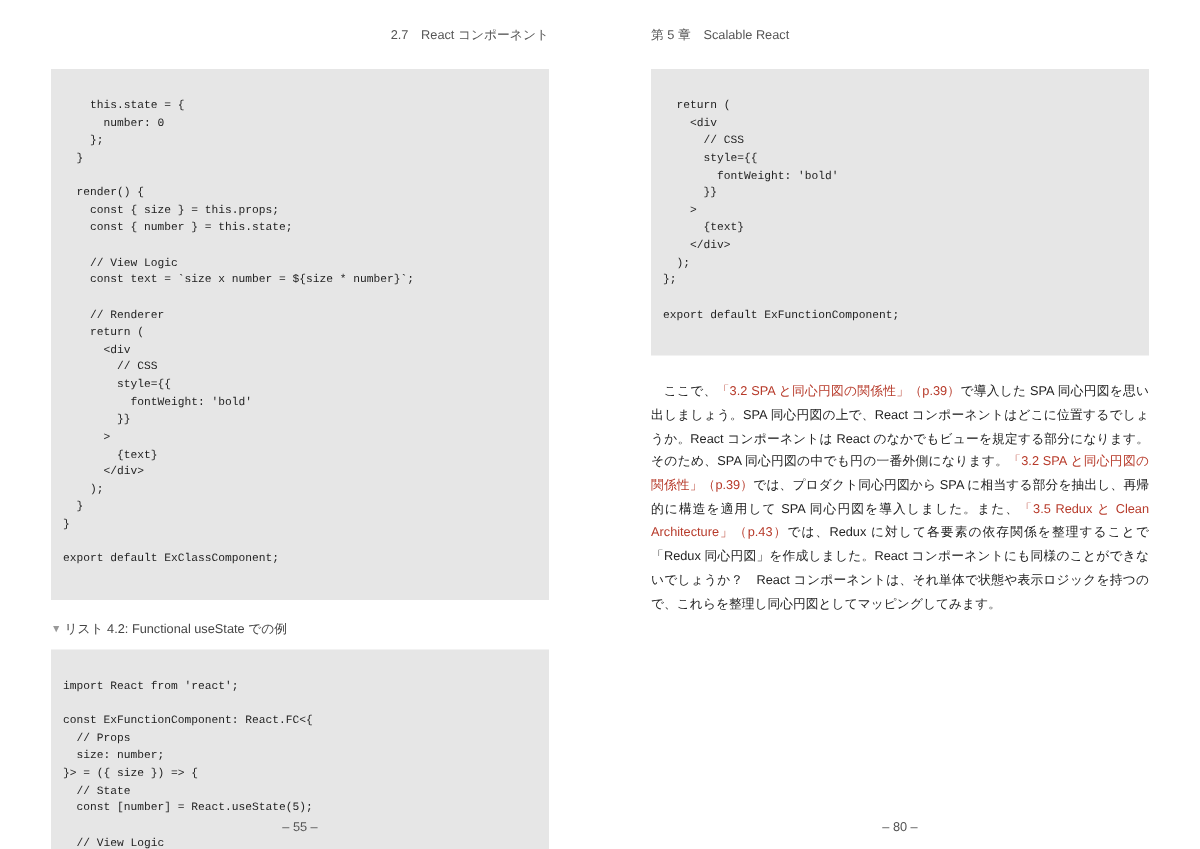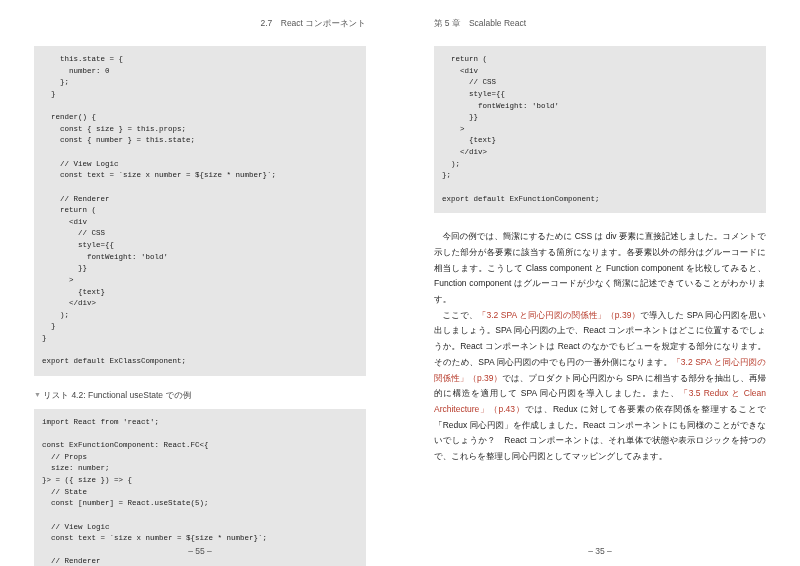--- a/index.html
+++ b/index.html
@@ -26,21 +26,21 @@
     margin-bottom: 12px;
     color: #555;
   }
   .header.left { text-align: right; }
   .header.right { text-align: left; }
   .codeblock {
     background: #e6e6e6;
     font-family: "Courier New", monospace;
     font-size: 7.5px;
     line-height: 1.55;
-    padding: 8px 8px;
+    padding: 20px 8px;
     white-space: pre;
     margin: 4px 0 8px 0;
     color: #222;
   }
   .listing-title {
     font-size: 8.5px;
     margin: 6px 0 3px 0;
     color: #444;
   }
   .listing-title .tri {
@@ -134,21 +134,18 @@
     &gt;
       {text}
     &lt;/div&gt;
   );
 };
 
 export default ExFunctionComponent;</div>
 
   <div class="body-text">
     <p>
-      <span>今回の例では、簡潔にするために CSS は div 要素に直接記述しました。コメントで示した部分が各要素に該当する箇所になります。各要素以外の部分はグルーコードに相当します。こうして Class component と Function component を比較してみると、Function component はグルーコードが少なく簡潔に記述できていることがわかります。</span>
-    </p>
-    <p>
       <span>ここで、</span><span class="ref">「3.2 SPA と同心円図の関係性」（p.39）</span><span>で導入した SPA 同心円図を思い出しましょう。SPA 同心円図の上で、React コンポーネントはどこに位置するでしょうか。React コンポーネントは React のなかでもビューを規定する部分になります。そのため、SPA 同心円図の中でも円の一番外側になります。</span><span class="ref">「3.2 SPA と同心円図の関係性」（p.39）</span><span>では、プロダクト同心円図から SPA に相当する部分を抽出し、再帰的に構造を適用して SPA 同心円図を導入しました。また、</span><span class="ref">「3.5 Redux と Clean Architecture」（p.43）</span><span>では、Redux に対して各要素の依存関係を整理することで「Redux 同心円図」を作成しました。React コンポーネントにも同様のことができないでしょうか？　React コンポーネントは、それ単体で状態や表示ロジックを持つので、これらを整理し同心円図としてマッピングしてみます。</span>
     </p>
   </div>
 
-  <div class="pagenum">– 35 –</div>
+  <div class="pagenum">– 80 –</div>
 </div>
 
 </body></html>

